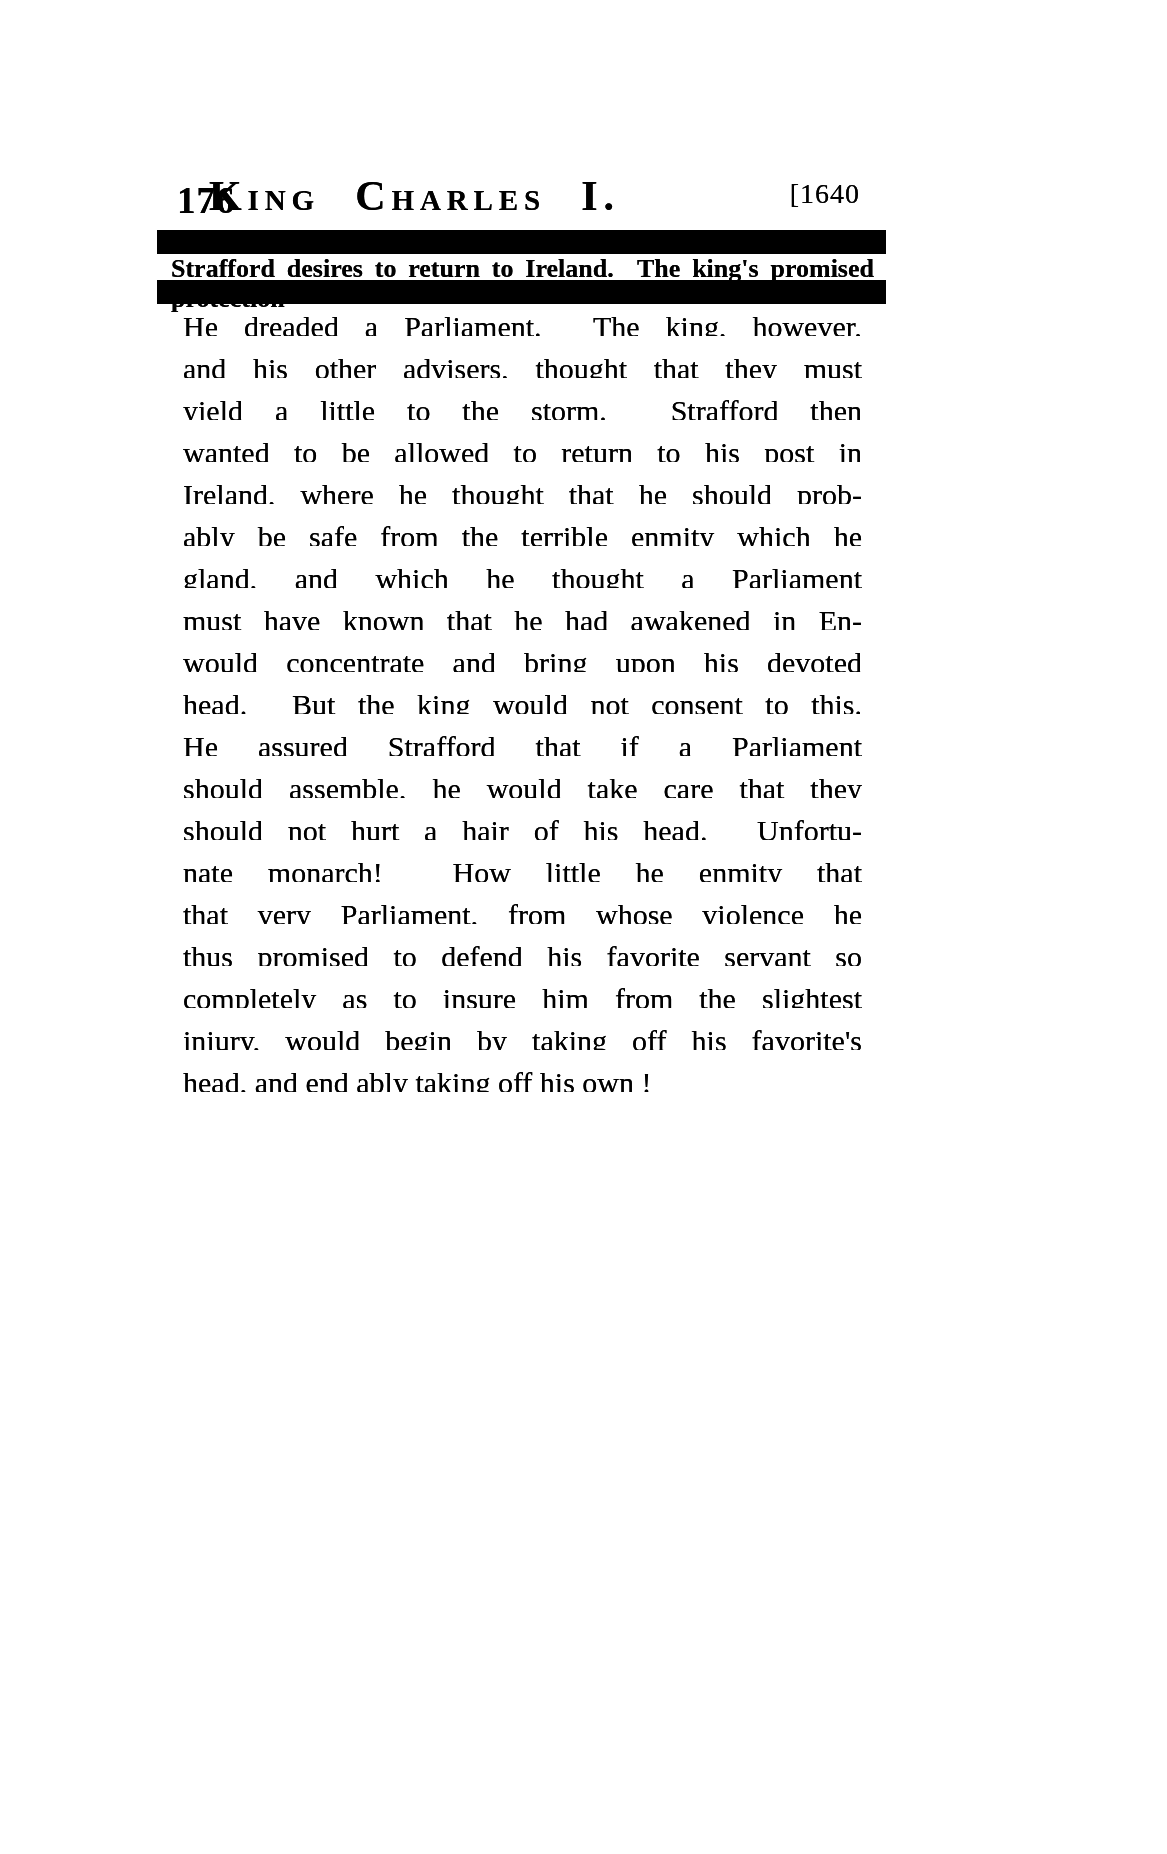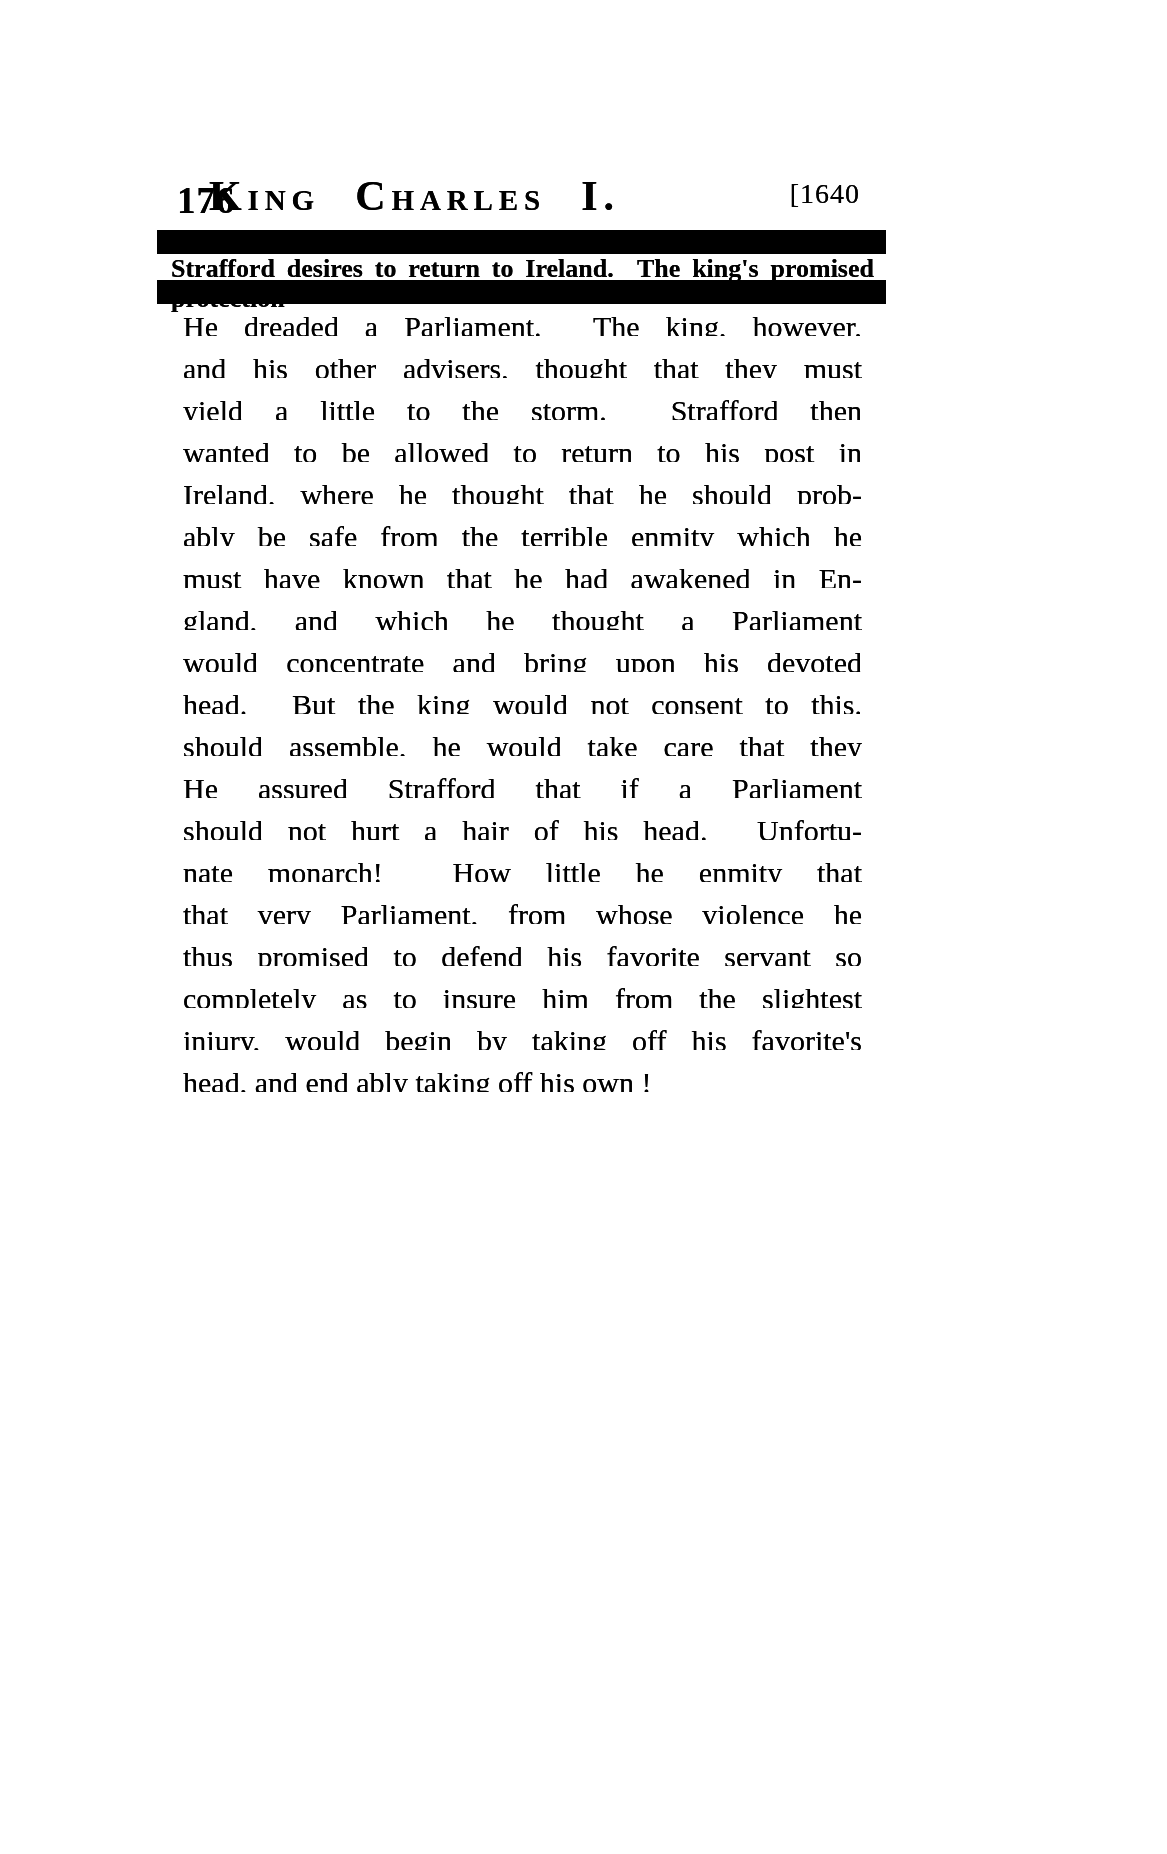--- a/index.html
+++ b/index.html
@@ -85,26 +85,26 @@
 
   <div class="rule rule-bottom"></div>
 
   <div class="body-block">
     <div class="text-line inked">He dreaded a Parliament.  The king, however,</div>
     <div class="text-line inked">and his other advisers, thought that they must</div>
     <div class="text-line inked">yield a little to the storm.  Strafford then</div>
     <div class="text-line inked">wanted to be allowed to return to his post in</div>
     <div class="text-line inked">Ireland, where he thought that he should prob-</div>
     <div class="text-line inked">ably be safe from the terrible enmity which he</div>
+    <div class="text-line inked">gland, and which he thought a Parliament</div>
     <div class="text-line inked">must have known that he had awakened in En-</div>
-    <div class="text-line inked">gland, and which he thought a Parliament</div>
     <div class="text-line inked">would concentrate and bring upon his devoted</div>
     <div class="text-line inked">head.  But the king would not consent to this.</div>
+    <div class="text-line inked">He assured Strafford that if a Parliament</div>
     <div class="text-line inked">should assemble, he would take care that they</div>
-    <div class="text-line inked">He assured Strafford that if a Parliament</div>
     <div class="text-line inked">should not hurt a hair of his head.  Unfortu-</div>
     <div class="text-line inked">nate monarch!  How little he enmity that</div>
     <div class="text-line inked">that very Parliament, from whose violence he</div>
     <div class="text-line inked">thus promised to defend his favorite servant so</div>
     <div class="text-line inked">completely as to insure him from the slightest</div>
     <div class="text-line inked">injury, would begin by taking off his favorite's</div>
     <div class="text-line inked last">head, and end ably taking off his own !</div>
   </div>
 
 </div>

